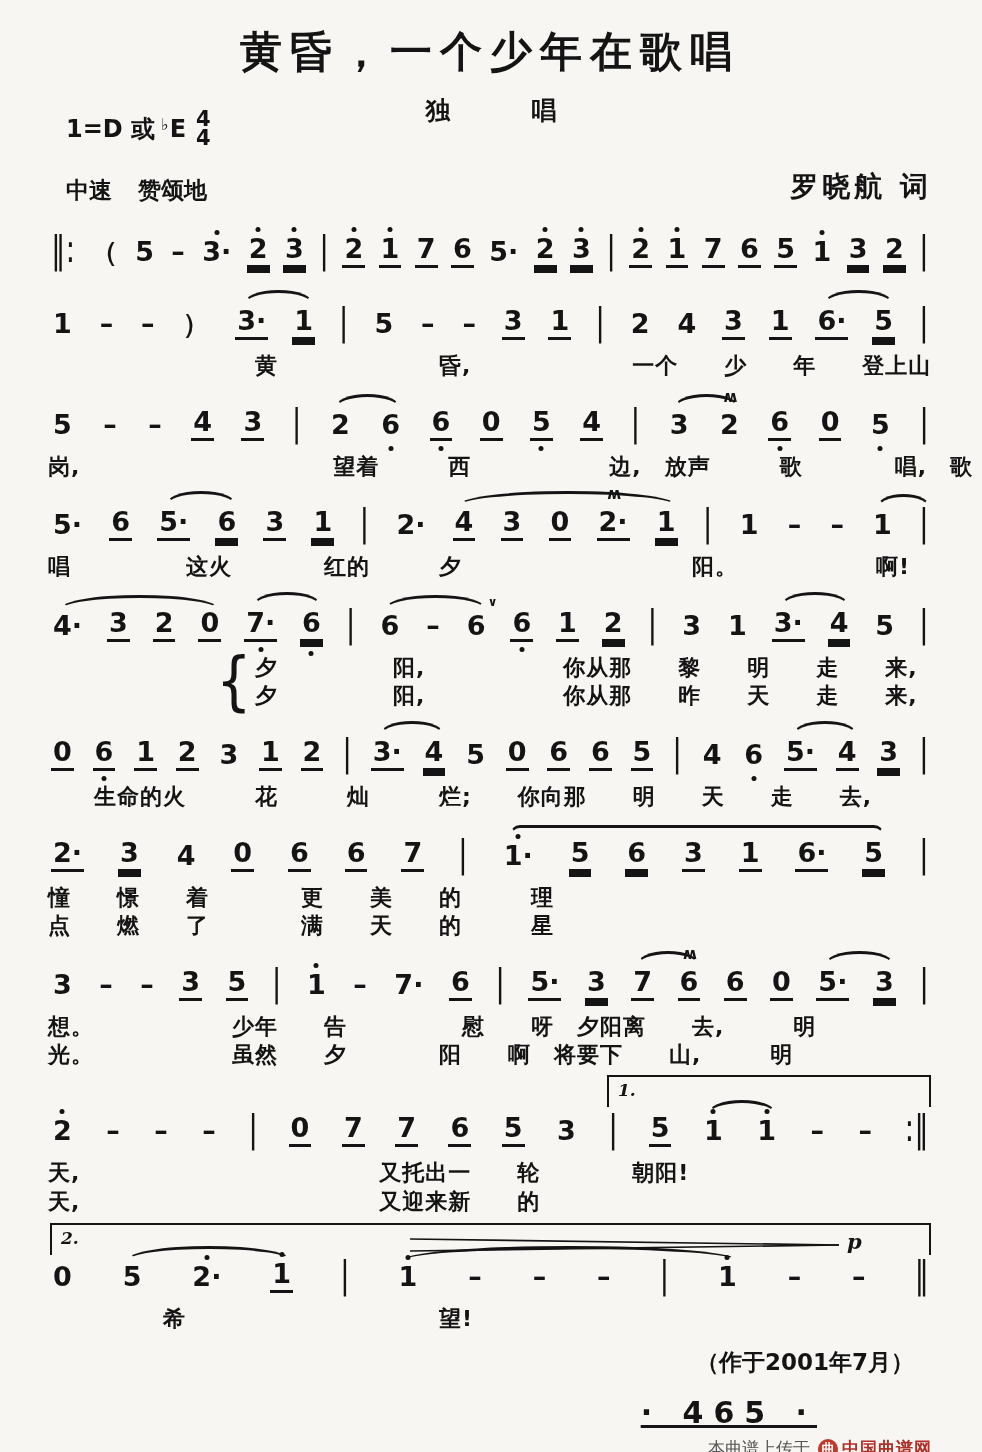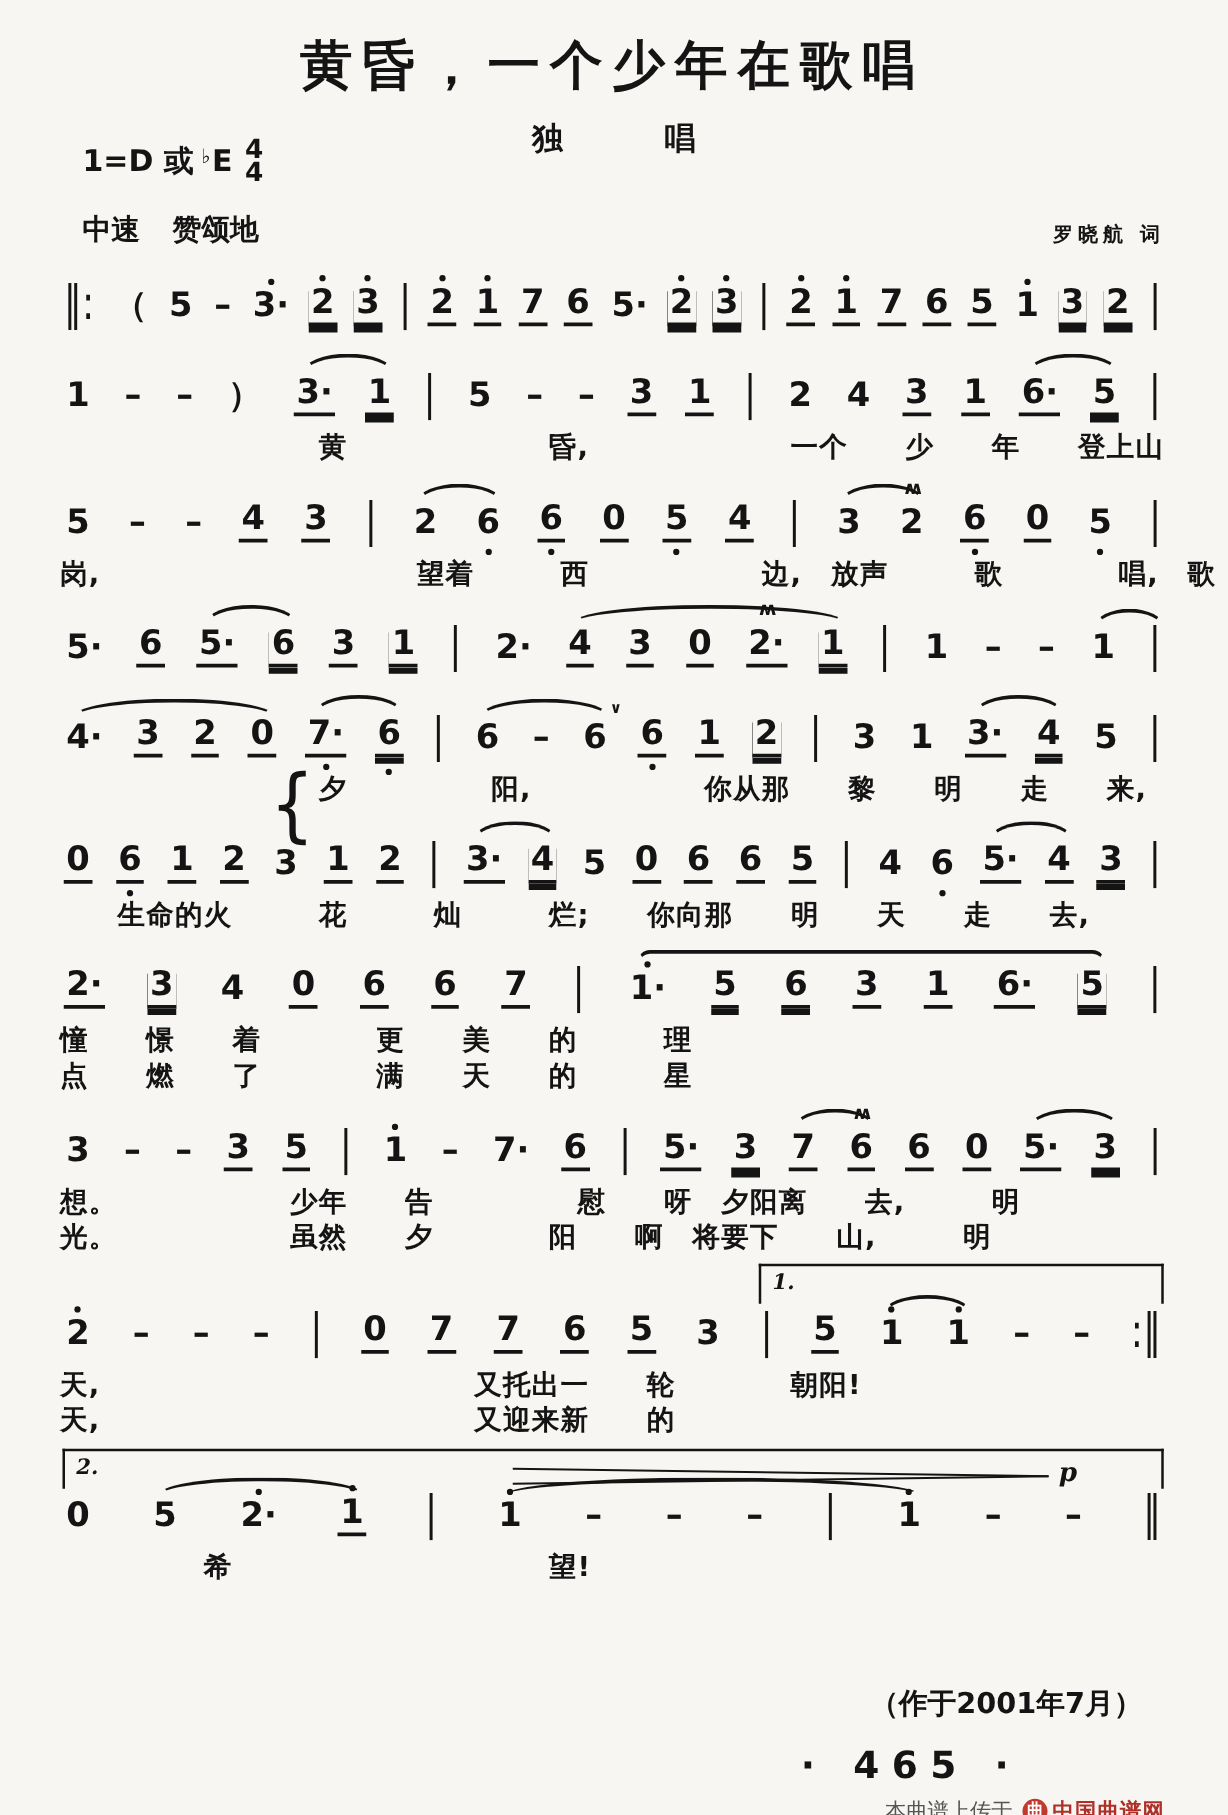--- a/index.html
+++ b/index.html
@@ -11,21 +11,21 @@
   }
   .sheet{position:relative;width:100%;height:100%;}
   
   .title{text-align:center;font-size:42px;font-weight:700;letter-spacing:8px;margin:14px 0 14px;}
   .subtitle{text-align:center;font-size:25px;font-weight:700;letter-spacing:28px;margin:6px 0 0 30px;}
   .keyrow{display:flex;align-items:center;font-size:24px;font-weight:700;margin:-20px 0 17px 18px;height:44px;}
   .keyrow sup{font-size:16px;margin:0 1px 10px 6px;}
   .timesig{display:inline-flex;flex-direction:column;line-height:.9;font-size:21px;font-weight:700;text-align:center;margin-left:10px;}
   .temporow{display:flex;justify-content:space-between;align-items:flex-end;font-size:23px;font-weight:700;margin:0 0 2px 18px;}
   .tempo-left span{margin-right:26px;}
-  .credit{font-size:16px;letter-spacing:4px;}
+  .credit{font-size:28px;letter-spacing:4px;}
   
   .system{position:relative;margin-bottom:0;}
   .notes-line{position:relative;display:flex;justify-content:space-between;align-items:flex-end;padding:27px 2px 12px;}
   .notes-line.tall{padding-top:44px;}
   .note{position:relative;display:inline-block;font-size:27px;font-weight:700;line-height:1;padding:0 1px;}
   .note .g{display:inline-block;padding:0 2px 3px;}
   .u1 .g{border-bottom:3px solid #141414;}
   .u2 .g{border-bottom:3px solid #141414;box-shadow:0 5px 0 0 #141414;}
   .da::before{content:"";position:absolute;top:-8px;left:50%;transform:translateX(-50%);width:5px;height:5px;border-radius:50%;background:#141414;}
   .db::after{content:"";position:absolute;bottom:-10px;left:50%;transform:translateX(-50%);width:5px;height:5px;border-radius:50%;background:#141414;}
@@ -38,21 +38,21 @@
   .slur{position:absolute;height:13px;border:2px solid transparent;border-top:3px solid #141414;border-radius:100% 100% 0 0/160% 160% 0 0;pointer-events:none;}
   .slur.flat{border-radius:10px 10px 0 0;}
   .volta{position:absolute;height:30px;border-top:2.5px solid #141414;border-left:2.5px solid #141414;border-right:2.5px solid #141414;pointer-events:none;}
   .volta span{position:absolute;left:9px;top:3px;font-family:"DejaVu Serif",serif;font-style:italic;font-weight:700;font-size:17px;}
   .hairpin{position:absolute;pointer-events:none;}
   .dyn{position:absolute;font-family:"DejaVu Serif",serif;font-style:italic;font-weight:700;font-size:21px;top:-8px;}
   .lyric{white-space:pre;font-size:22px;line-height:1.3;letter-spacing:1px;font-weight:600;}
   .verse-brace{position:absolute;font-size:56px;font-weight:400;transform:scaleY(1.15);}
   
   .composed{position:absolute;right:18px;bottom:88px;font-size:23px;font-weight:700;}
-  .pageno{position:absolute;right:115px;bottom:36px;font-size:30px;font-weight:700;letter-spacing:10px;}
+  .pageno{position:absolute;right:115px;bottom:36px;font-size:30px;font-weight:700;letter-spacing:10px;text-decoration:underline;}
   .watermark{position:absolute;right:0;bottom:6px;display:flex;align-items:center;font-size:17px;}
   .wm-prefix{color:#555;margin-right:8px;}
   .wm-logo{width:20px;height:20px;border-radius:50%;background:#c0392b;color:#fff;font-size:13px;line-height:20px;text-align:center;margin-right:4px;font-weight:700;}
   .wm-site{color:#b03028;font-weight:700;letter-spacing:1px;}
 </style>
 </head>
 <body>
 
 <div class="sheet">
   <div class="title">黄昏，一个少年在歌唱</div>
@@ -174,20 +174,21 @@
           <span class="note bar"><span class="g">|</span></span>
           <span class="note"><span class="g">1</span></span>
           <span class="note dash"><span class="g">–</span></span>
           <span class="note dash"><span class="g">–</span></span>
           <span class="note"><span class="g">1</span></span>
           <span class="note bar"><span class="g">|</span></span>
           <div class="slur" style="left: 116.75px; width: 68px; top: 10px;"></div>
           <div class="slur" style="left: 410.25px; width: 214.5px; top: 10px;"></div>
           <div class="slur" style="left: 828.25px; width: 50.75px; top: 13px;"></div>
         </div>
+        <div class="lyric">唱　　　　　这火　　　　红的　　　夕　　　　　　　　　　阳。　　　　　　啊!</div>
       </div>
       <div class="system">
         <div class="notes-line">
           <span class="note"><span class="g">4·</span></span>
           <span class="note u1"><span class="g">3</span></span>
           <span class="note u1"><span class="g">2</span></span>
           <span class="note u1"><span class="g">0</span></span>
           <span class="note u1 db"><span class="g">7·</span></span>
           <span class="note u2 db"><span class="g">6</span></span>
           <span class="note bar"><span class="g">|</span></span>
@@ -203,20 +204,21 @@
           <span class="note u1"><span class="g">3·</span></span>
           <span class="note u2"><span class="g">4</span></span>
           <span class="note"><span class="g">5</span></span>
           <span class="note bar"><span class="g">|</span></span>
           <div class="slur" style="left: 10.75px; width: 157px; top: 13px;"></div>
           <div class="slur" style="left: 203.75px; width: 66px; top: 10px;"></div>
           <div class="slur" style="left: 336.25px; width: 98.5px; top: 13px;"></div>
           <div class="slur" style="left: 731.75px; width: 66px; top: 10px;"></div>
         </div>
         <div class="lyric">　　　　　　　　　夕　　　　　阳,　　　　　　你从那　　黎　　明　　走　　来,</div>
+        <div class="lyric">　　　　　　　　　夕　　　　　阳,　　　　　　你从那　　昨　　天　　走　　来,</div>
         <div class="verse-brace" style="left: 168px; top: 66px;">{</div>
       </div>
       <div class="system">
         <div class="notes-line">
           <span class="note u1"><span class="g">0</span></span>
           <span class="note u1 db"><span class="g">6</span></span>
           <span class="note u1"><span class="g">1</span></span>
           <span class="note u1"><span class="g">2</span></span>
           <span class="note"><span class="g">3</span></span>
           <span class="note u1"><span class="g">1</span></span>

